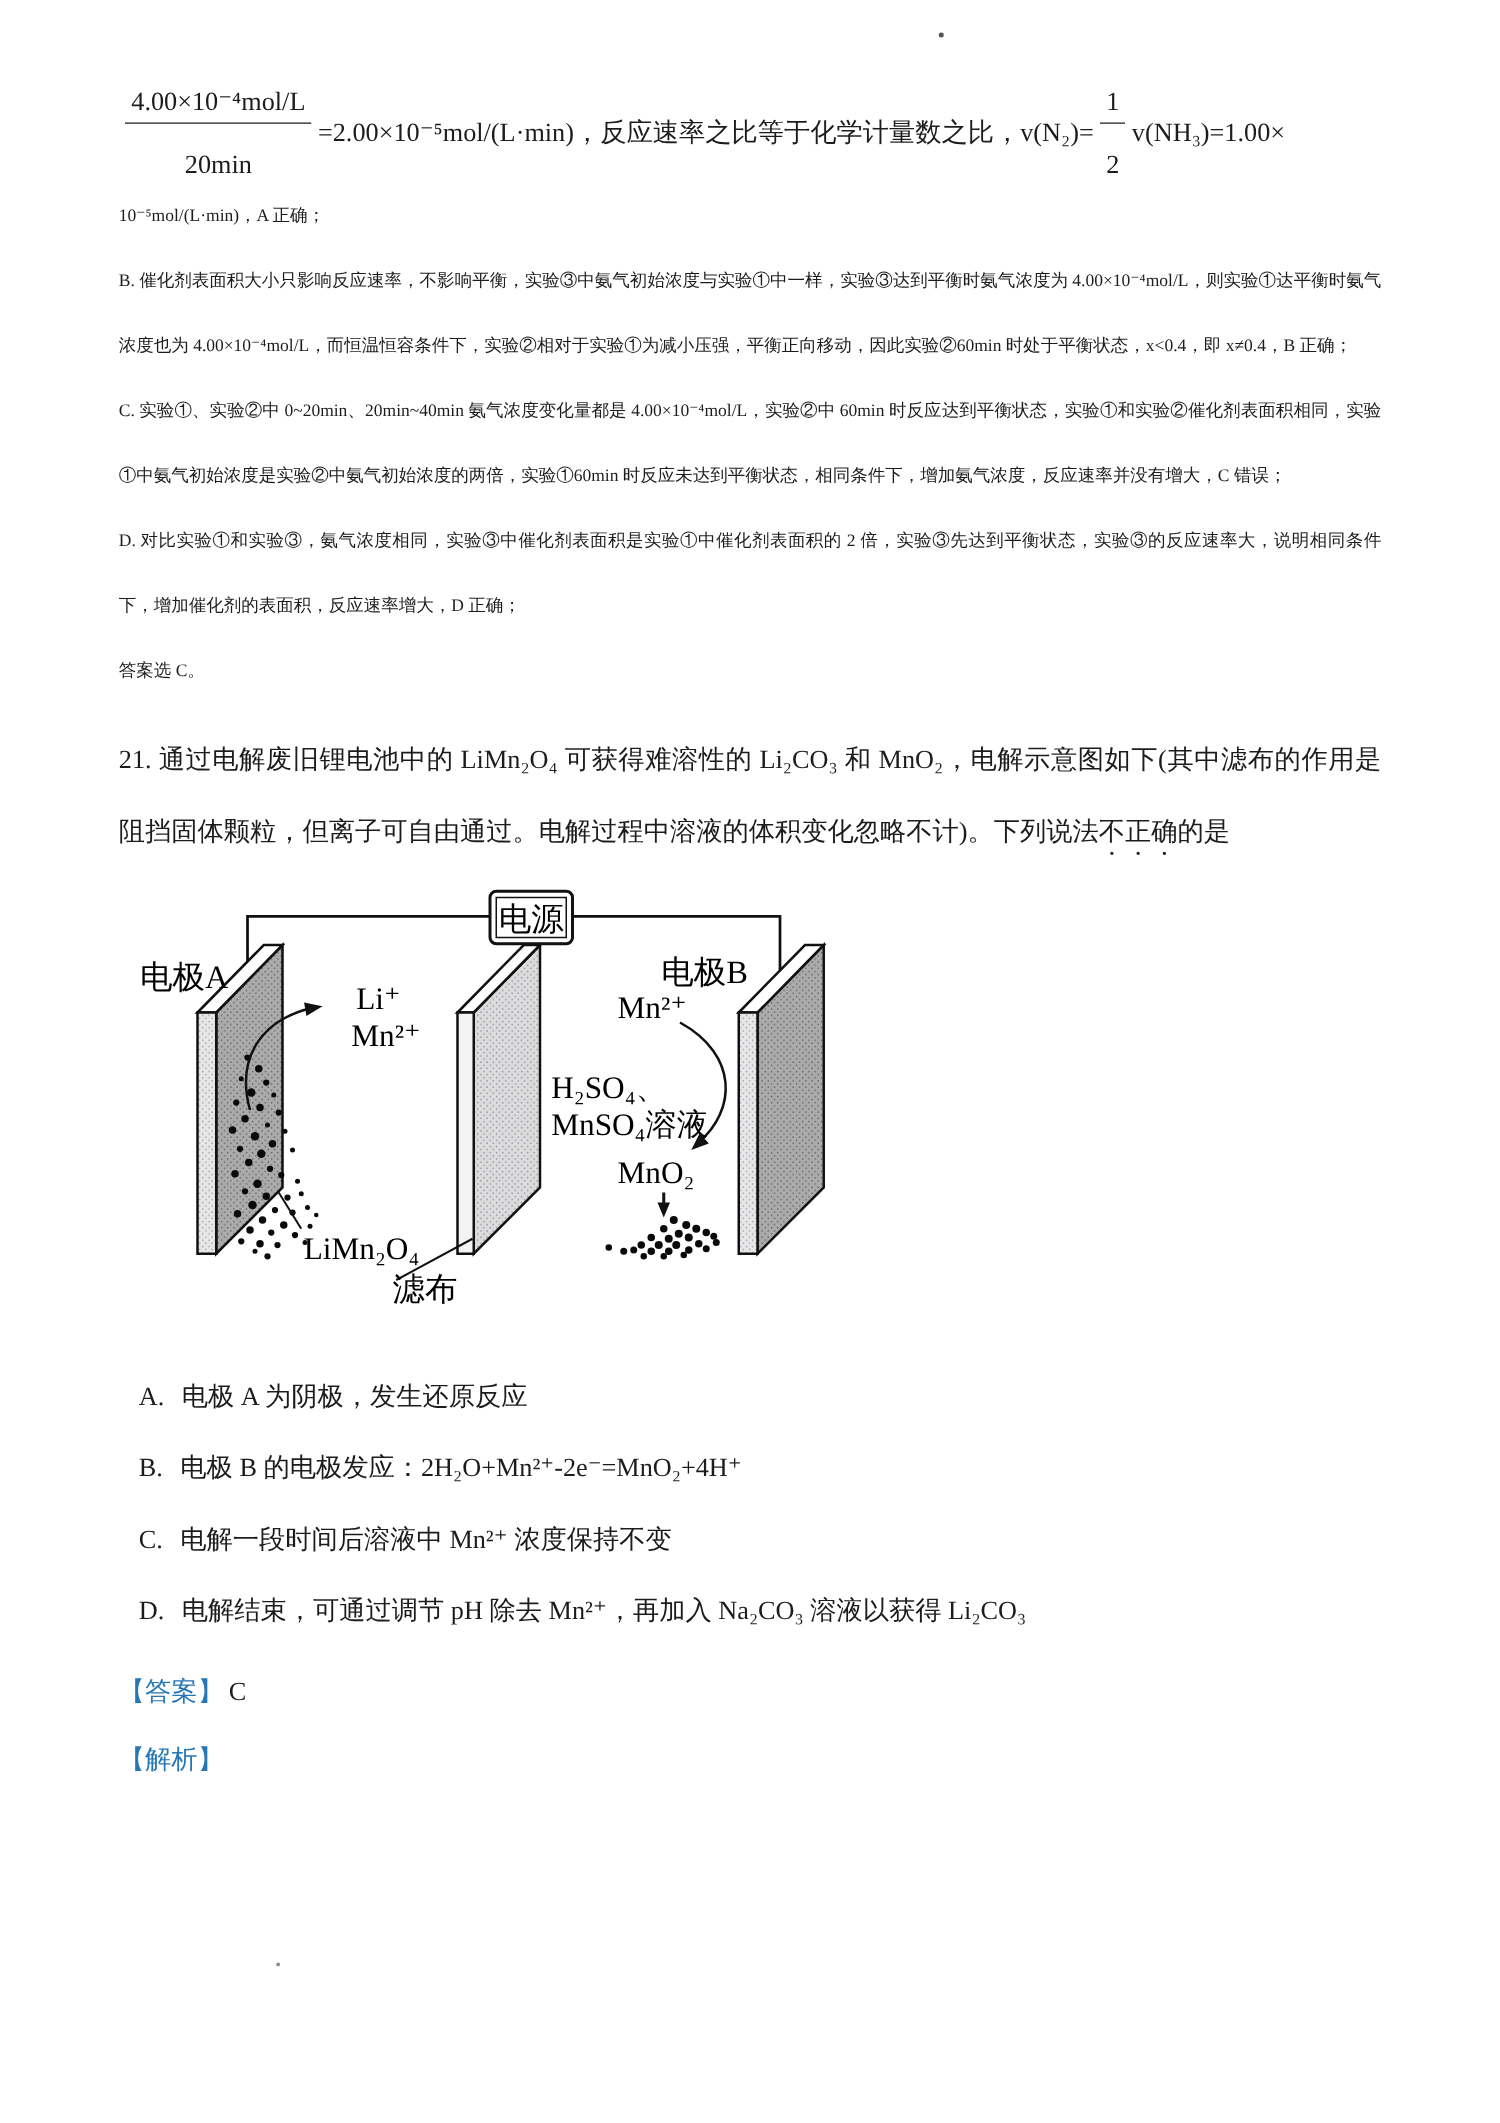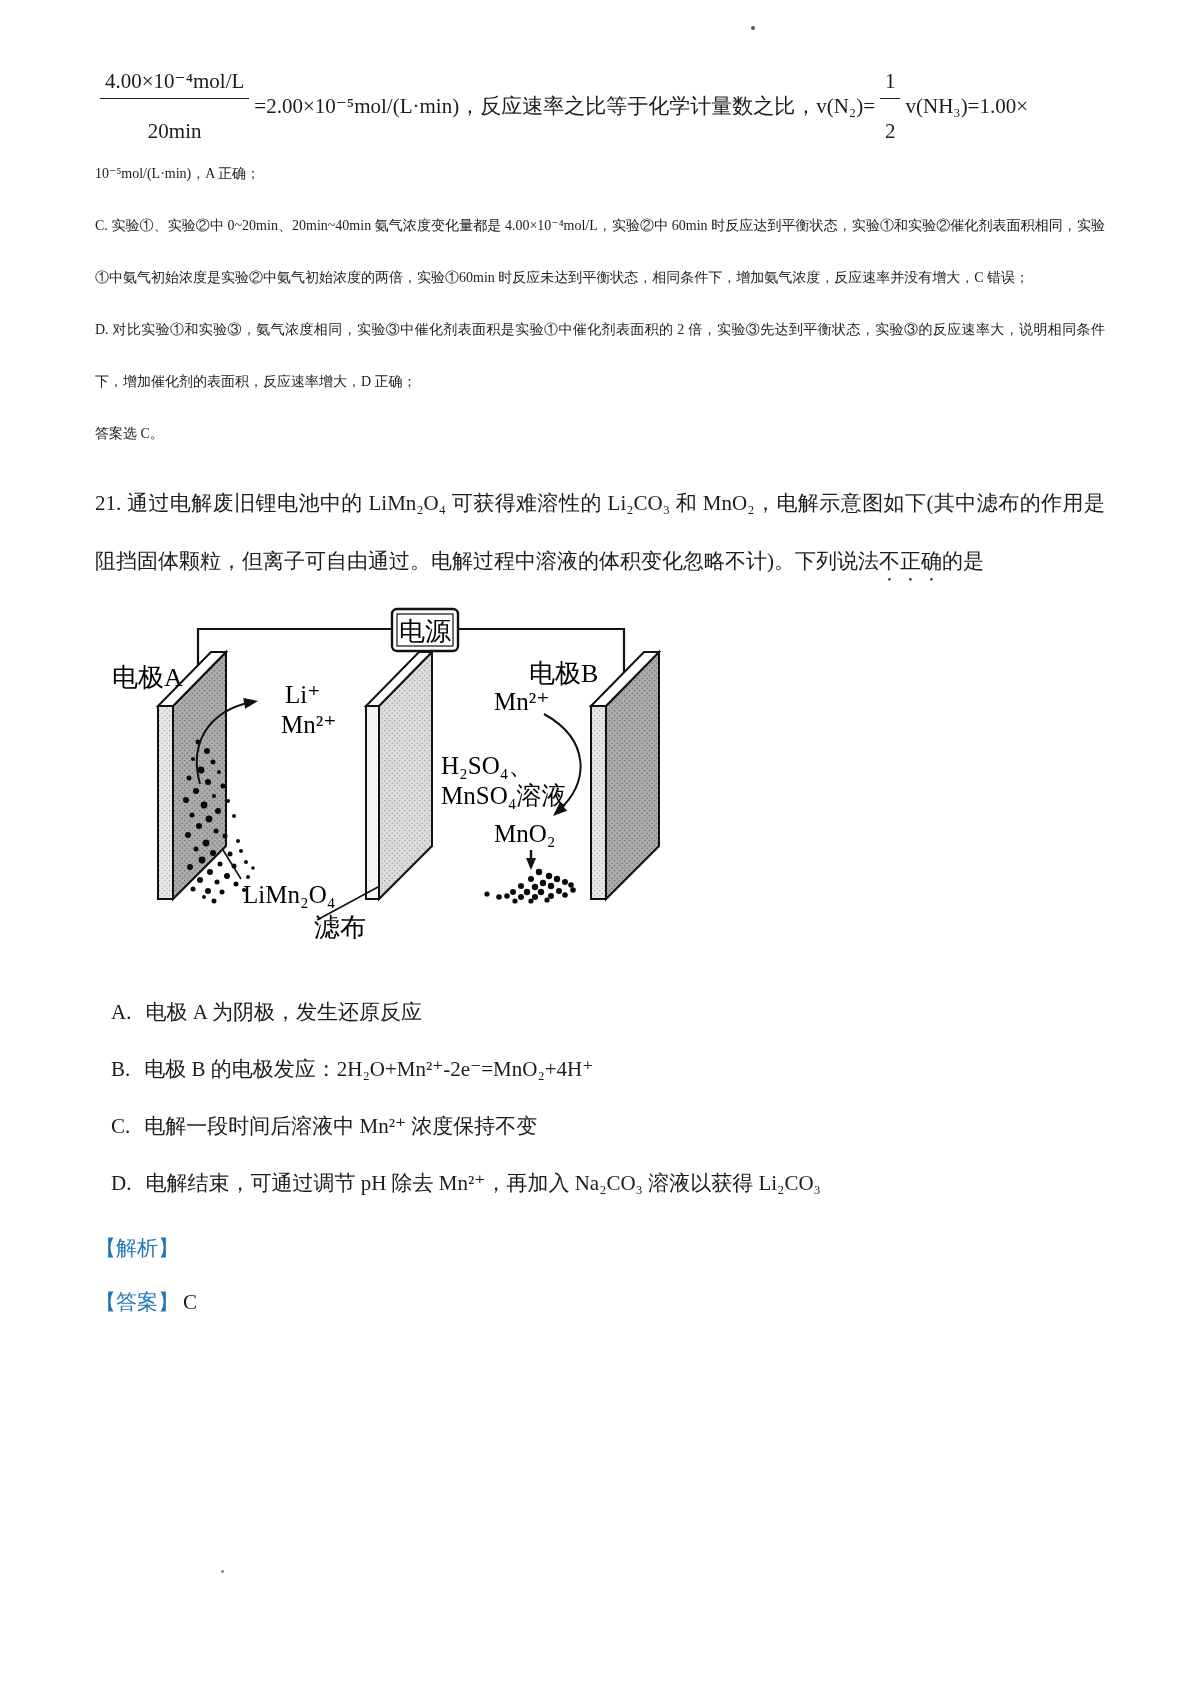--- a/index.html
+++ b/index.html
@@ -41,20 +41,21 @@
     </span>
     <span>=2.00×10⁻⁵mol/(L·min)，反应速率之比等于化学计量数之比，v(N₂)=</span>
     <span class="frac">
       <span class="num">1</span>
       <span class="den">2</span>
     </span>
     <span>v(NH₃)=1.00×</span>
   </div>
   <p class="para">10⁻⁵mol/(L·min)，A 正确；</p>
 
+  <p class="para">B. 催化剂表面积大小只影响反应速率，不影响平衡，实验③中氨气初始浓度与实验①中一样，实验③达到平衡时氨气浓度为 4.00×10⁻⁴mol/L，则实验①达平衡时氨气浓度也为 4.00×10⁻⁴mol/L，而恒温恒容条件下，实验②相对于实验①为减小压强，平衡正向移动，因此实验②60min 时处于平衡状态，x&lt;0.4，即 x≠0.4，B 正确；</p>
   <p class="para">C. 实验①、实验②中 0~20min、20min~40min 氨气浓度变化量都是 4.00×10⁻⁴mol/L，实验②中 60min 时反应达到平衡状态，实验①和实验②催化剂表面积相同，实验①中氨气初始浓度是实验②中氨气初始浓度的两倍，实验①60min 时反应未达到平衡状态，相同条件下，增加氨气浓度，反应速率并没有增大，C 错误；</p>
   <p class="para">D. 对比实验①和实验③，氨气浓度相同，实验③中催化剂表面积是实验①中催化剂表面积的 2 倍，实验③先达到平衡状态，实验③的反应速率大，说明相同条件下，增加催化剂的表面积，反应速率增大，D 正确；</p>
   <p class="para">答案选 C。</p>
 
   <p class="q-para"><span>21. 通过电解废旧锂电池中的 LiMn₂O₄ 可获得难溶性的 Li₂CO₃ 和 MnO₂，电解示意图如下(其中滤布的作用是阻挡固体颗粒，但离子可自由通过。电解过程中溶液的体积变化忽略不计)。下列说法</span><span class="emph">不正确</span><span>的是</span></p>
 
   <div class="diagram-wrap">
     <svg width="650" height="345" viewBox="0 0 650 345">
       <defs>
         <pattern id="stipDark" width="5" height="5" patternUnits="userSpaceOnUse">
@@ -209,18 +210,18 @@
     </svg>
   </div>
 
   <div class="options">
     <p class="option"><span class="opt-label">A.</span><span>电极 A 为阴极，发生还原反应</span></p>
     <p class="option"><span class="opt-label">B.</span><span>电极 B 的电极发应：2H₂O+Mn²⁺-2e⁻=MnO₂+4H⁺</span></p>
     <p class="option"><span class="opt-label">C.</span><span>电解一段时间后溶液中 Mn²⁺ 浓度保持不变</span></p>
     <p class="option"><span class="opt-label">D.</span><span>电解结束，可通过调节 pH 除去 Mn²⁺，再加入 Na₂CO₃ 溶液以获得 Li₂CO₃</span></p>
   </div>
 
+  <p class="ans-line"><span class="blue">【答案】</span><span class="ans-val">C</span></p>
   <p class="ans-line"><span class="blue">【解析】</span></p>
-  <p class="ans-line"><span class="blue">【答案】</span><span class="ans-val">C</span></p>
 
   <span class="stray-dot dot-top"></span>
   <span class="stray-dot dot-bottom"></span>
 </div>
 
 </body></html>

